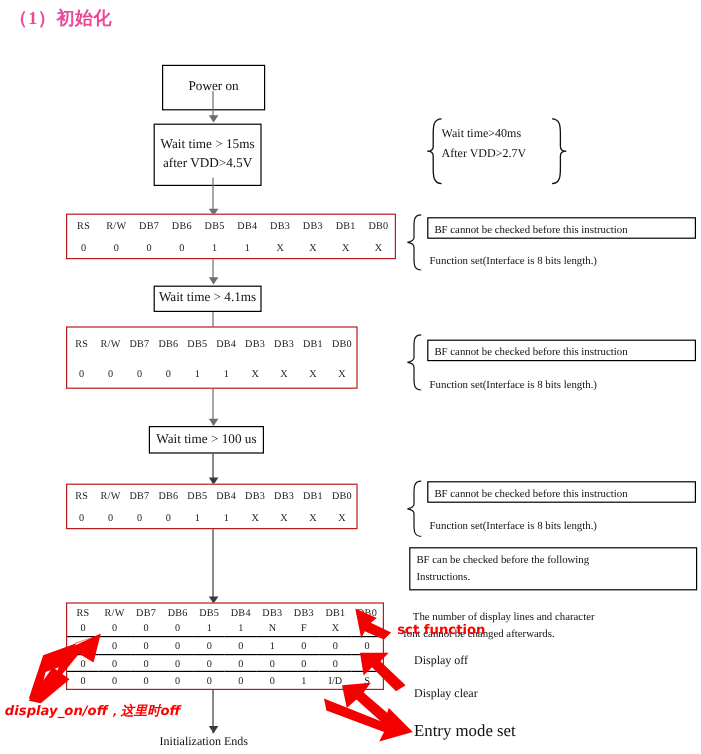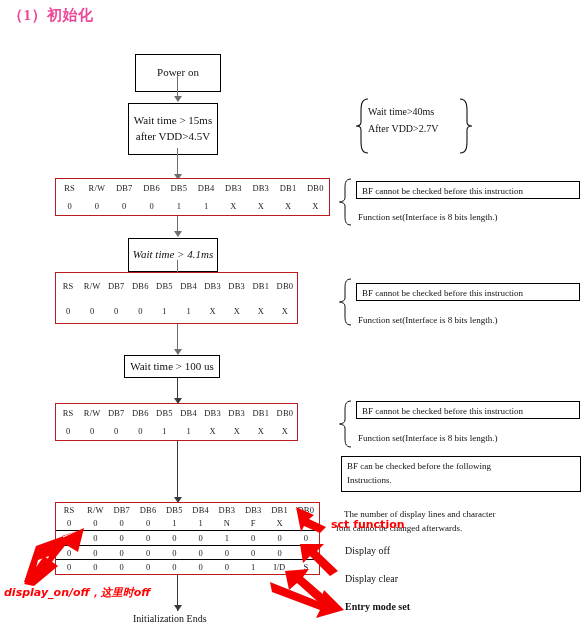--- a/index.html
+++ b/index.html
@@ -198,21 +198,21 @@
     </svg>
   </div>
   <div class="notebox" style="left:356px; top:181px; width:224px; height:18px;">
     <span>BF cannot be checked before this instruction</span>
   </div>
   <div class="plainnote" style="left:358px; top:211px;">Function set(Interface is 8 bits length.)</div>
 
   <div class="vline" style="left:177px; top:216px; height:20px;"></div>
   <div class="arrowhead" style="left:173.5px; top:231px;"></div>
 
-  <div class="flowbox" style="left:128px; top:238px; width:90px; height:34px;font-style:italic;">
+  <div class="flowbox" style="left:128px; top:238px; width:90px; height:22px;">
     <span class="ln">Wait time &gt; 4.1ms</span>
   </div>
 
   <div class="vline" style="left:177px; top:260px; height:20px;"></div>
   <div class="arrowhead" style="left:173.5px; top:273px;"></div>
 
   <div class="bittable" style="left:55px; top:272px; width:243px; height:52px;">
     <table>
       <tbody>
           <tr>
@@ -376,21 +376,21 @@
         <td>S</td>
       </tr>
     </tbody>
       </table>
   </div>
 
   <div class="plainnote" style="left:344px; top:508px;">The number of display lines and character</div>
   <div class="plainnote" style="left:336px; top:522px;">font cannot be changed afterwards.</div>
   <div class="plainnote" style="left:345px; top:544px; font-size:10px;">Display off</div>
   <div class="plainnote" style="left:345px; top:572px; font-size:10px;">Display clear</div>
-  <div class="plainnote" style="left:345px; top:600px; font-size:10px;font-weight:bold;">Entry mode set</div>
+  <div class="plainnote" style="left:345px; top:600px; font-size:14px;">Entry mode set</div>
 
   <div class="vline dark" style="left:177px; top:575px; height:36px;"></div>
   <div class="arrowhead dark" style="left:173.5px; top:605px;"></div>
   <div class="endlabel" style="left:133px; top:613px;">Initialization Ends</div>
 
   <div class="redarrow" style="left:296px; top:505px;">
     <svg width="48" height="32" viewBox="0 0 48 32" xmlns="http://www.w3.org/2000/svg">
       <g fill="#f40000">
         <polygon points="0,2 18,10 13,14 30,22 24,28 8,21 5,27"></polygon>
       </g>

